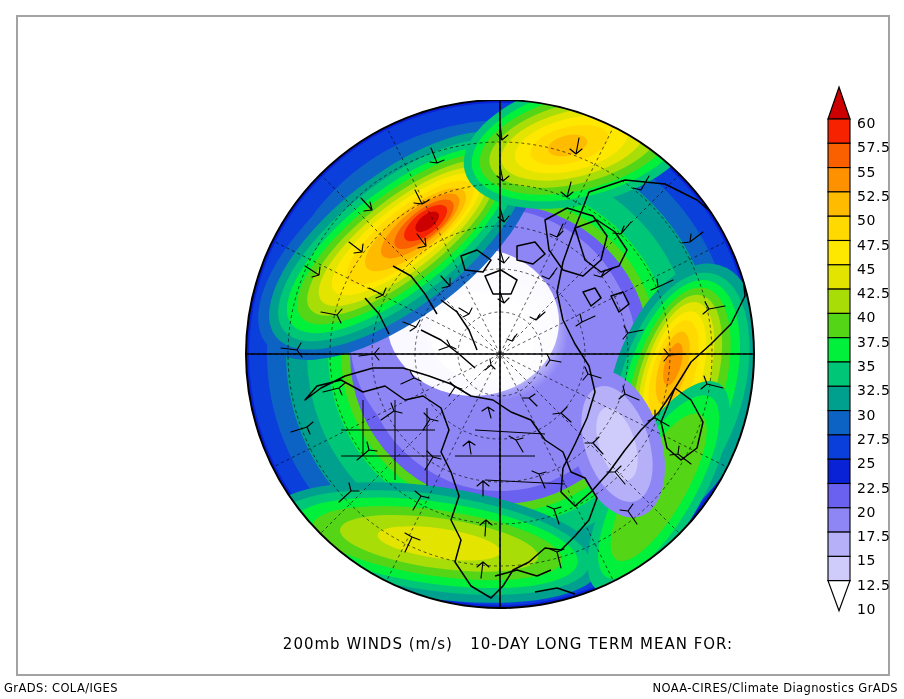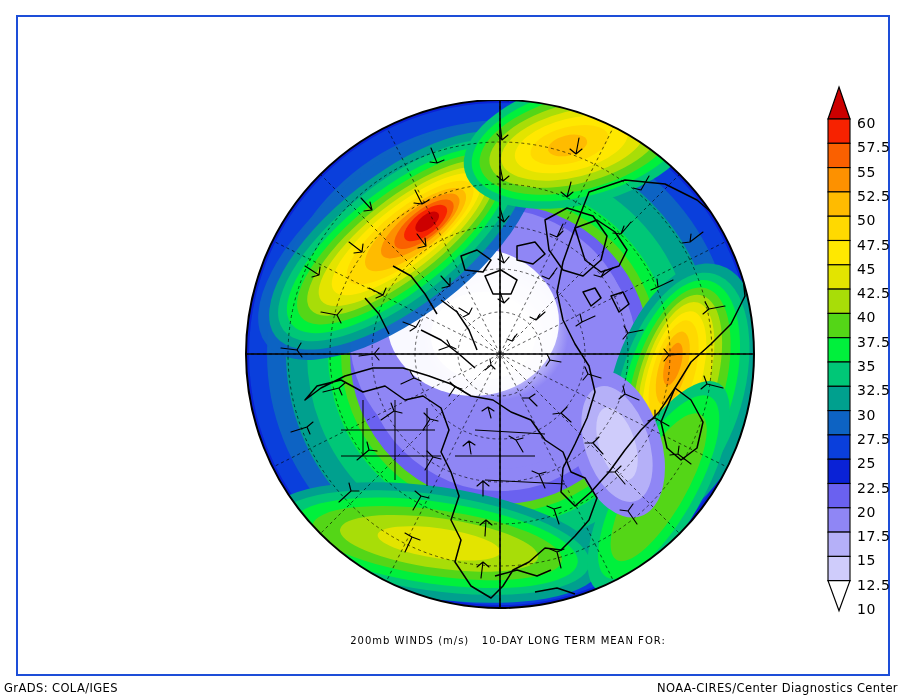--- a/index.html
+++ b/index.html
@@ -1,34 +1,34 @@
 <!DOCTYPE html>
 <html><head>
 <meta charset="utf-8">
 <style>
   html,body{margin:0;padding:0;background:#ffffff;}
   body{width:904px;height:699px;position:relative;overflow:hidden;
        font-family:"DejaVu Sans","Liberation Sans",sans-serif;color:#000;}
 
   
   #frame{position:absolute;left:16px;top:15px;width:874px;height:661px;
-         border:2px solid #1d4ed8;box-sizing:border-box;background:#fff;}
+         border:2px solid #a3a3a3;box-sizing:border-box;background:#fff;}
 
   
   #map-wrap{position:absolute;left:227px;top:83px;width:510px;height:510px;}
   #map-svg{display:block;width:510px;height:510px;}
 
   
   #colorbar{position:absolute;left:806px;top:68px;width:90px;height:560px;}
   #cb-svg{display:block;width:90px;height:560px;}
 
   
   .cap{position:absolute;text-align:center;white-space:pre;
        font-family:"DejaVu Sans","Liberation Sans",sans-serif;
-       font-size:10px;letter-spacing:1.0px;color:#000;}
+       font-size:15px;letter-spacing:1.0px;color:#000;}
   #title-line1{left:140px;top:618px;width:700px;}
   #title-line2{left:140px;top:637px;width:700px;}
 
   .foot{position:absolute;font-size:11.5px;letter-spacing:.4px;color:#000;
         white-space:pre;font-family:"DejaVu Sans","Liberation Sans",sans-serif;}
   #foot-left{left:4px;top:681px;text-align:right;}
   #foot-right{right:6px;top:681px;}
 </style>
 </head>
 <body>
@@ -342,13 +342,13 @@
           <text x="33" y="529" font-family="&quot;DejaVu Sans&quot;,&quot;Liberation Sans&quot;,sans-serif" font-size="14" letter-spacing="0.6" fill="#000">10</text>
         </g>
     </svg>
   </div>
 
   <div class="cap" id="title-line1">200mb WINDS (m/s)   10-DAY LONG TERM MEAN FOR:</div>
 
 </div>
 
 <div class="foot" id="foot-left">GrADS: COLA/IGES</div>
-<div class="foot" id="foot-right">NOAA-CIRES/Center Diagnostics Center</div>
+<div class="foot" id="foot-right">NOAA-CIRES/Climate Diagnostics GrADS</div>
 
 </body></html>

